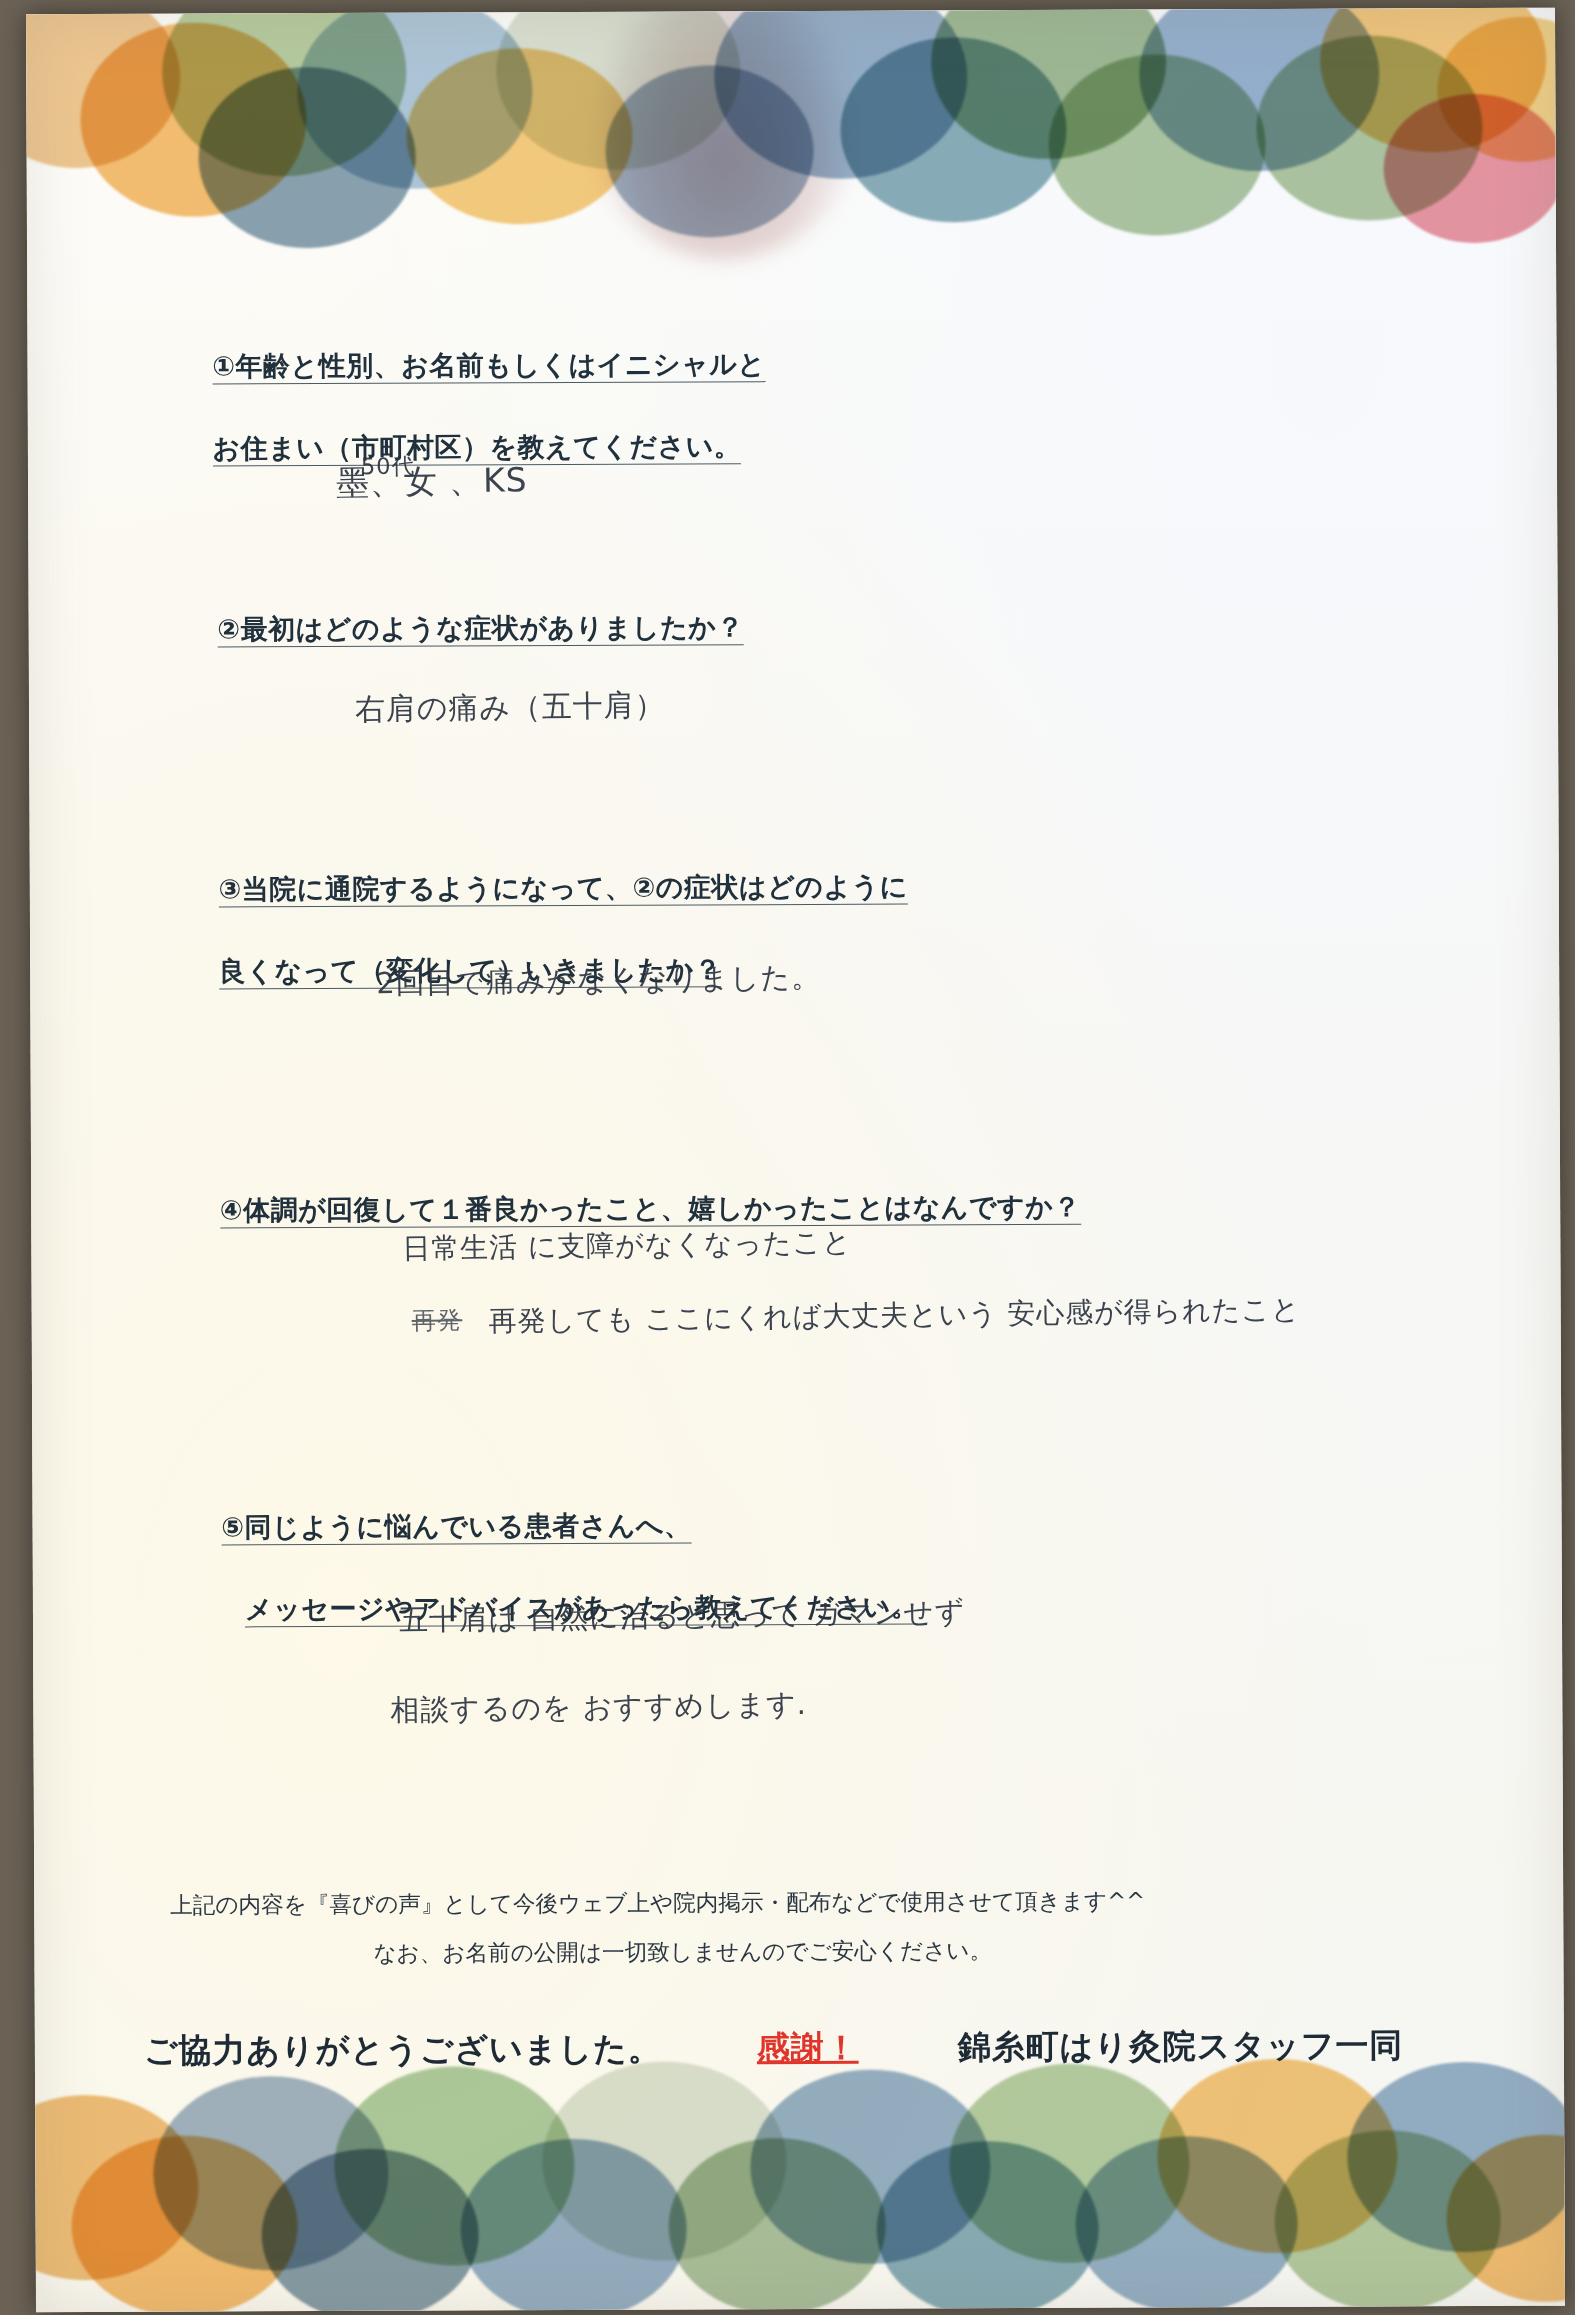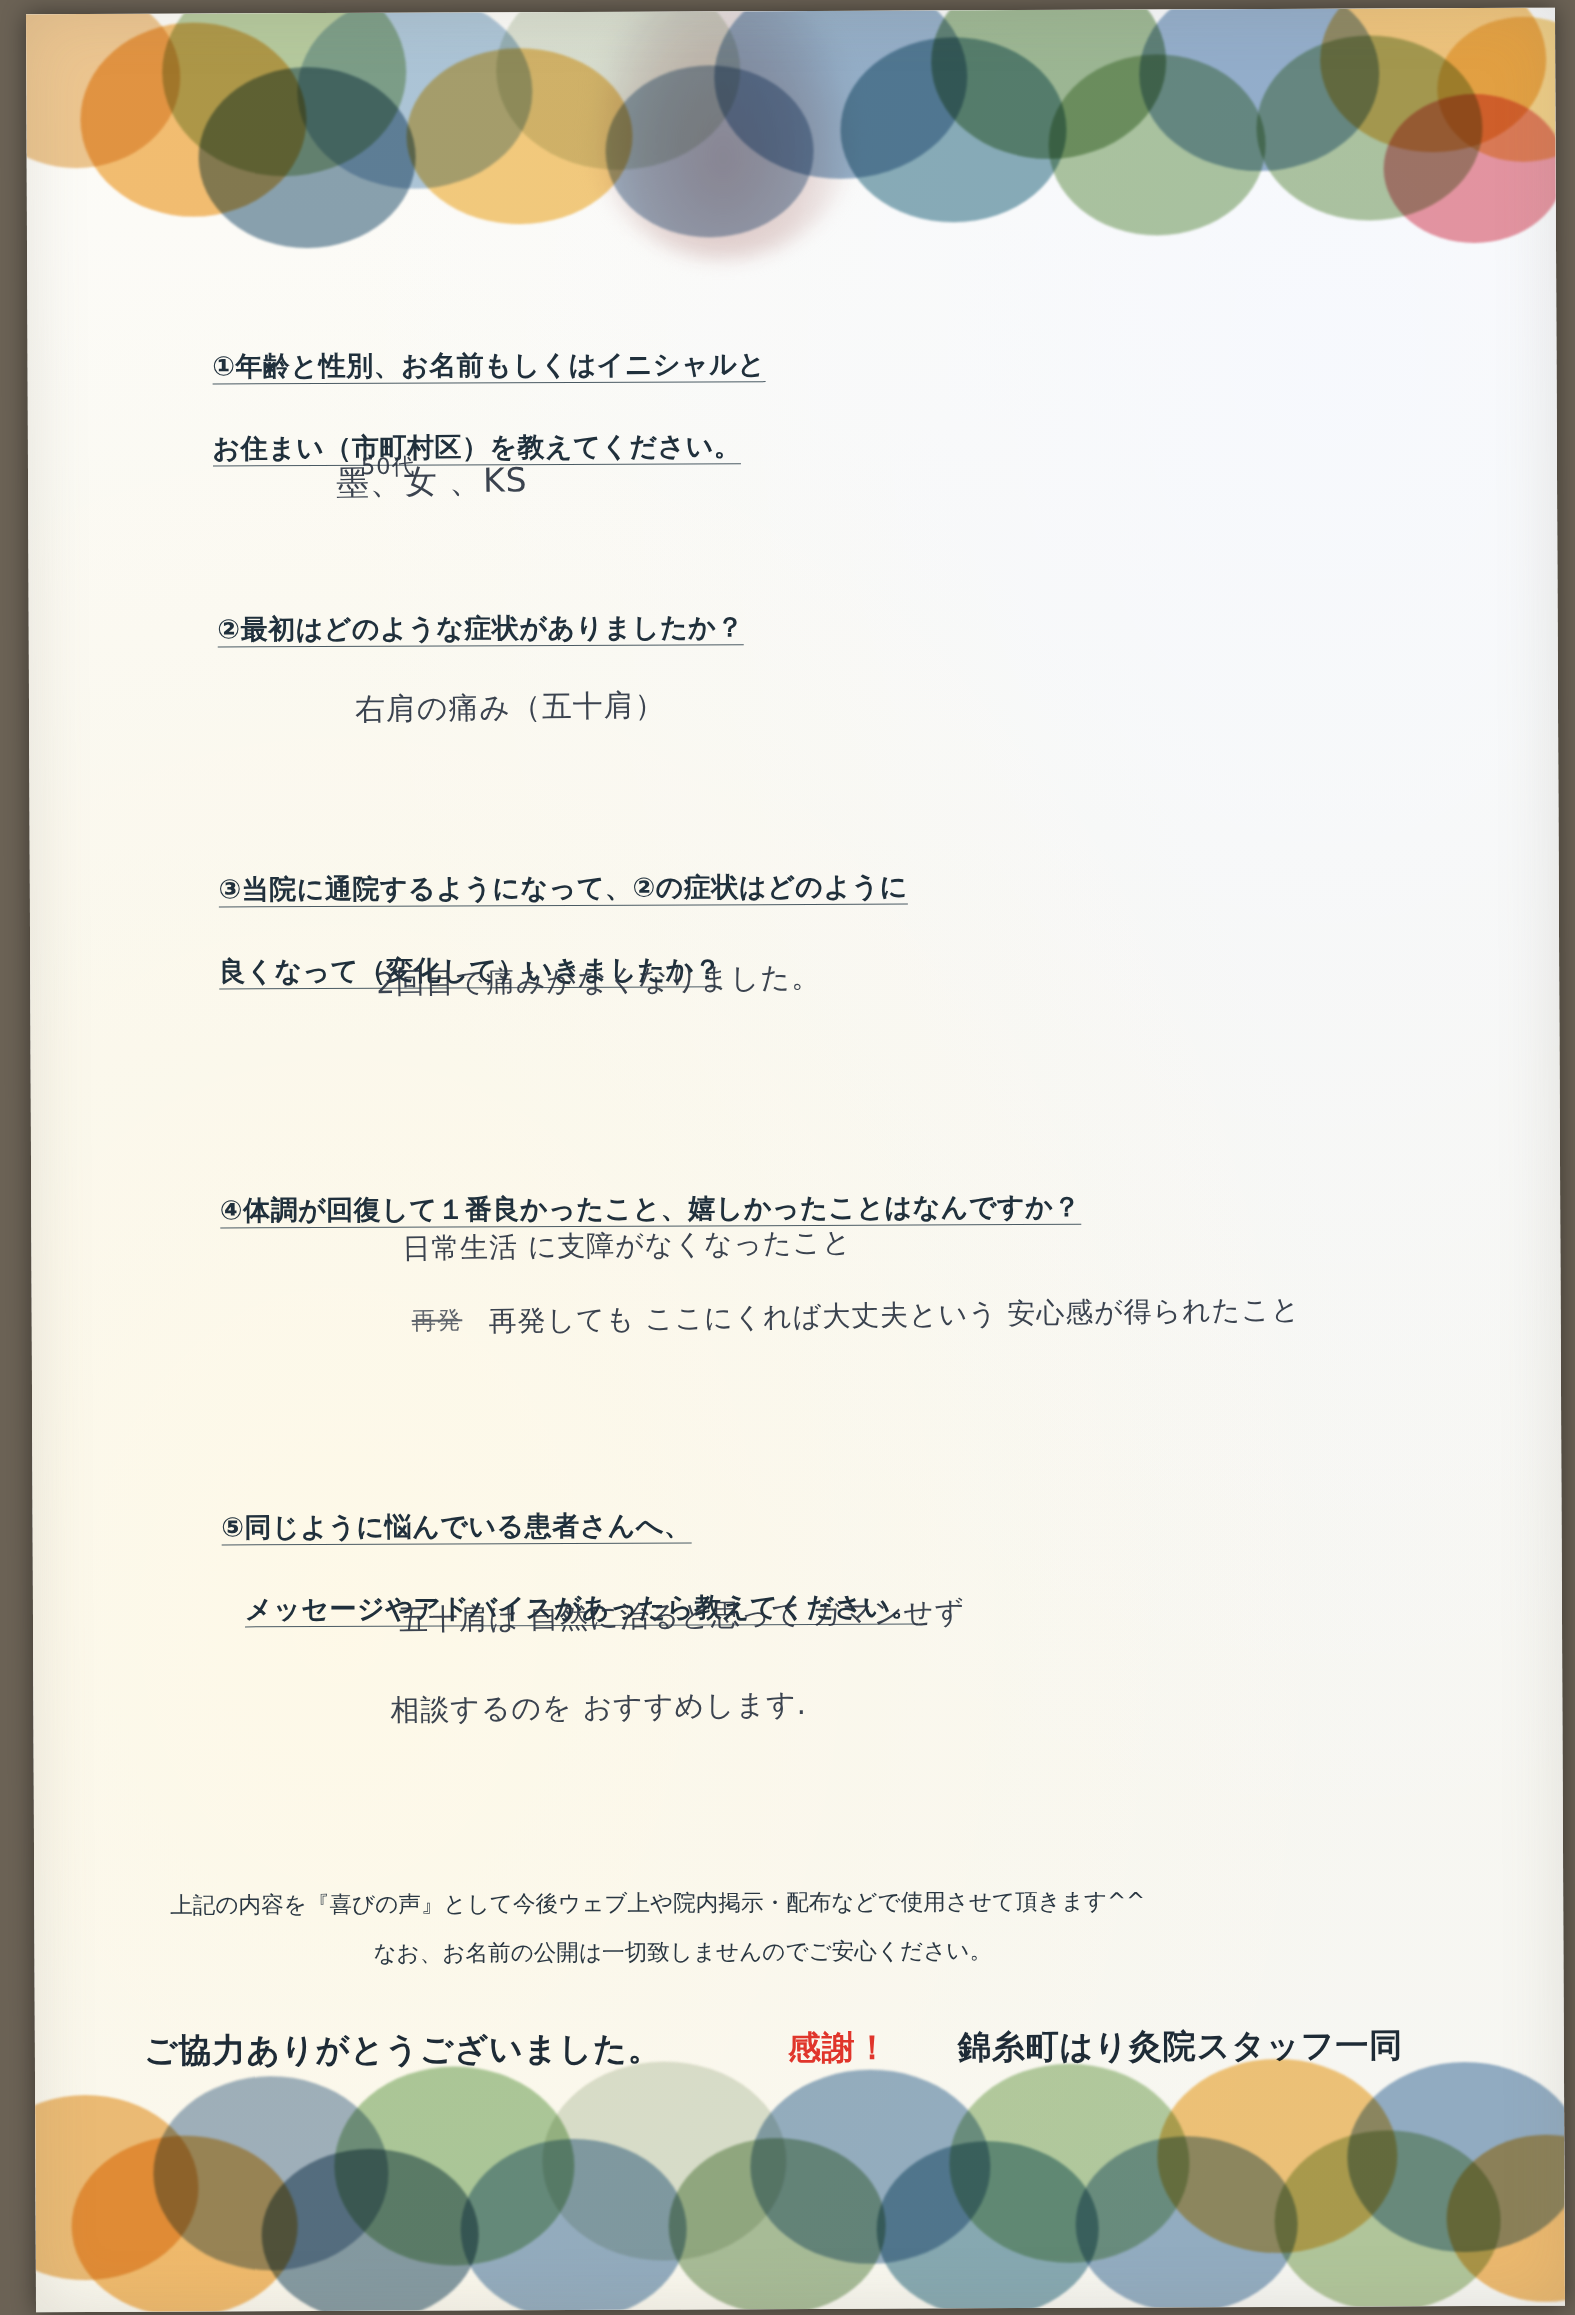--- a/index.html
+++ b/index.html
@@ -202,21 +202,21 @@
     <span class="u">⑤同じように悩んでいる患者さんへ、</span><br>
     <span class="u" style="margin-left:23.5px;">メッセージやアドバイスがあったら教えてください。</span>
   </div>
   <div class="ans hand" style="left:366px; top:1581px; font-size:29px;">五十肩は 自然に治ると思って ガマンせず</div>
   <div class="ans hand" style="left:357px; top:1672px; font-size:29px;">相談するのを おすすめします.</div>
 
   <div class="footnote" style="left:136px; top:1873px;">上記の内容を『喜びの声』として今後ウェブ上や院内掲示・配布などで使用させて頂きます^^</div>
   <div class="footnote" style="left:339px; top:1922px;">なお、お名前の公開は一切致しませんのでご安心ください。</div>
 
   <div id="closing" style="left:109px; top:2015px;">ご協力ありがとうございました。</div>
-  <div id="thanks-badge" style="left:753px; top:2015px;">感謝！</div>
+  <div id="thanks-badge" style="left:722px; top:2015px;text-decoration:underline;">感謝！</div>
   <div id="clinic-name" style="left:923px; top:2015px;">錦糸町はり灸院スタッフ一同</div>
 
   <div class="band" id="band-bottom">
     <div class="bubble" style="left:-63px; top:54px;  width:226px; height:185px; background:#e9a74a;"></div>
     <div class="bubble" style="left:36px;  top:95px; width:226px; height:181px; background:#f0a63e;"></div>
     <div class="bubble" style="left:118px; top:36px;  width:235px; height:194px; background:#7c97b3;"></div>
     <div class="bubble" style="left:226px; top:109px; width:217px; height:172px; background:#58788d;"></div>
     <div class="bubble" style="left:299px; top:27px;  width:240px; height:199px; background:#8fb97f;"></div>
     <div class="bubble" style="left:425px; top:100px; width:226px; height:181px; background:#6d93b8;"></div>
     <div class="bubble" style="left:507px; top:22.6px;  width:244px; height:199px; background:#cfd8c7;"></div>

